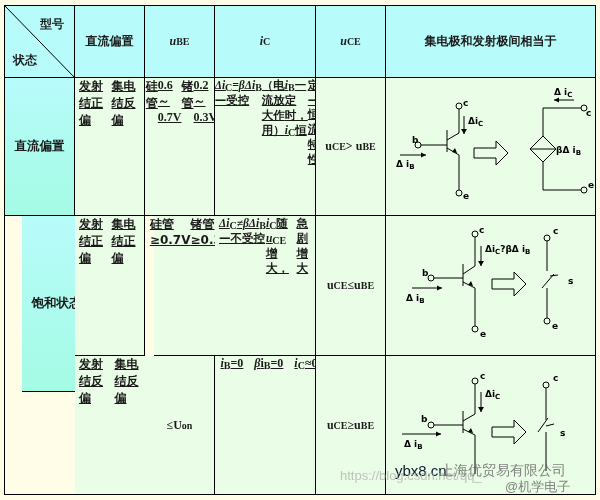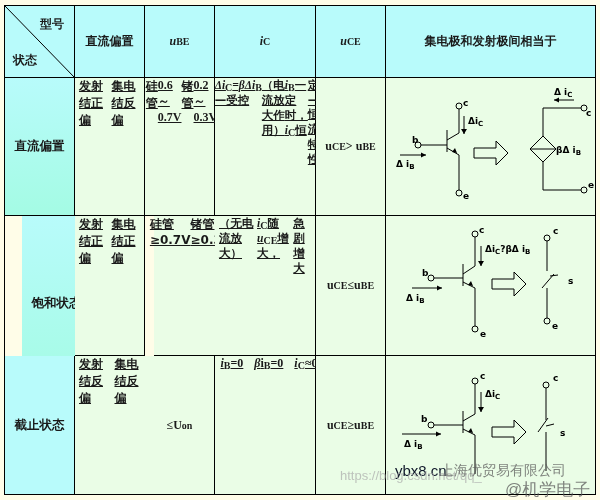--- a/index.html
+++ b/index.html
@@ -120,21 +120,21 @@
     <div>发射结正偏</div>
       <div style="height:16px"></div>
       <div>集电结正偏</div>
   </div>
   <div class="cell body col pad" style="left:149px;top:210px;width:70px;height:140px;justify-content:center;align-items:flex-start;">
     <div>硅管≥0.7V</div>
       <div style="height:16px"></div>
       <div>锗管≥0.3V</div>
   </div>
   <div class="cell body col pad" style="left:210px;top:210px;width:101px;height:140px;justify-content:center;align-items:flex-start;font-size:11.5px;">
-    <div>（无电流放大）</div>
+    <div><span class="serif it">Δi</span><sub class="serif">C</sub><span class="serif it">≠βΔi</span><sub class="serif">B</sub><span>—不受控</span></div>
       <div class="gap"></div>
     <div><span class="serif it">i</span><sub class="serif">C</sub><span>随</span><span class="serif it">u</span><sub class="serif">CE</sub><span>增大，</span></div>
     <div>急剧增大</div>
   </div>
   <div class="cell body serif" style="left:311px;top:210px;width:70px;height:140px;justify-content:center;">
     <span>u</span>
       <sub>CE</sub>
       <span>≤u</span>
       <sub>BE</sub>
   </div>
@@ -169,21 +169,20 @@
       <text x="99" y="36"><tspan>Δi</tspan><tspan font-size="7" dy="2">C</tspan><tspan dy="-2">?βΔ i</tspan><tspan font-size="7" dy="2">B</tspan></text>
       <text x="36" y="60">b</text>
       <text x="20" y="85"><tspan>Δ i</tspan><tspan font-size="7" dy="2">B</tspan></text>
       <text x="94" y="121">e</text>
       <text x="167" y="18">c</text>
       <text x="182" y="68">s</text>
       <text x="166" y="113">e</text>
     </svg>
   </div>
 
-  <div class="cell state" style="left:0;top:350px;width:70px;height:138px;border-bottom:none;background:#b8fbfb;">截止状态</div>
   <div class="cell body col pad" style="left:70px;top:350px;width:76px;height:138px;justify-content:center;align-items:flex-start;border-bottom:none;">
     <div>发射结反偏</div>
       <div style="height:16px"></div>
       <div>集电结反偏</div>
   </div>
   <div class="cell body serif" style="left:140px;top:350px;width:70px;height:138px;justify-content:center;border-bottom:none;">
     <span>≤U</span>
       <sub>on</sub>
   </div>
   <div class="cell body col serif pad" style="left:210px;top:350px;width:101px;height:138px;justify-content:center;align-items:flex-start;border-bottom:none;padding-left:8px;gap:11px;">
@@ -228,13 +227,13 @@
       <text x="18" y="91"><tspan>Δ i</tspan><tspan font-size="7" dy="2">B</tspan></text>
       <text x="167" y="25">c</text>
       <text x="174" y="80">s</text>
     </svg>
   </div>
 </div>
 
 <div class="wm" style="left:395px;top:462px;color:#0f172a;font-size:15px;">ybx8.cn</div>
 <div class="wm" style="left:340px;top:468px;font-size:13px;">https://blog.csdn.net/qq_</div>
 <div class="wm" style="left:440px;top:462px;color:rgba(90,90,90,0.75);font-size:14px;">上海优贸易有限公司</div>
-<div class="wm" style="left:505px;top:478px;color:rgba(90,90,90,0.75);font-size:17px;">@机学电子</div>
+<div class="wm" style="left:505px;top:478px;color:rgba(90,90,90,0.75);font-size:13px;">@机学电子</div>
 
 </body></html>

